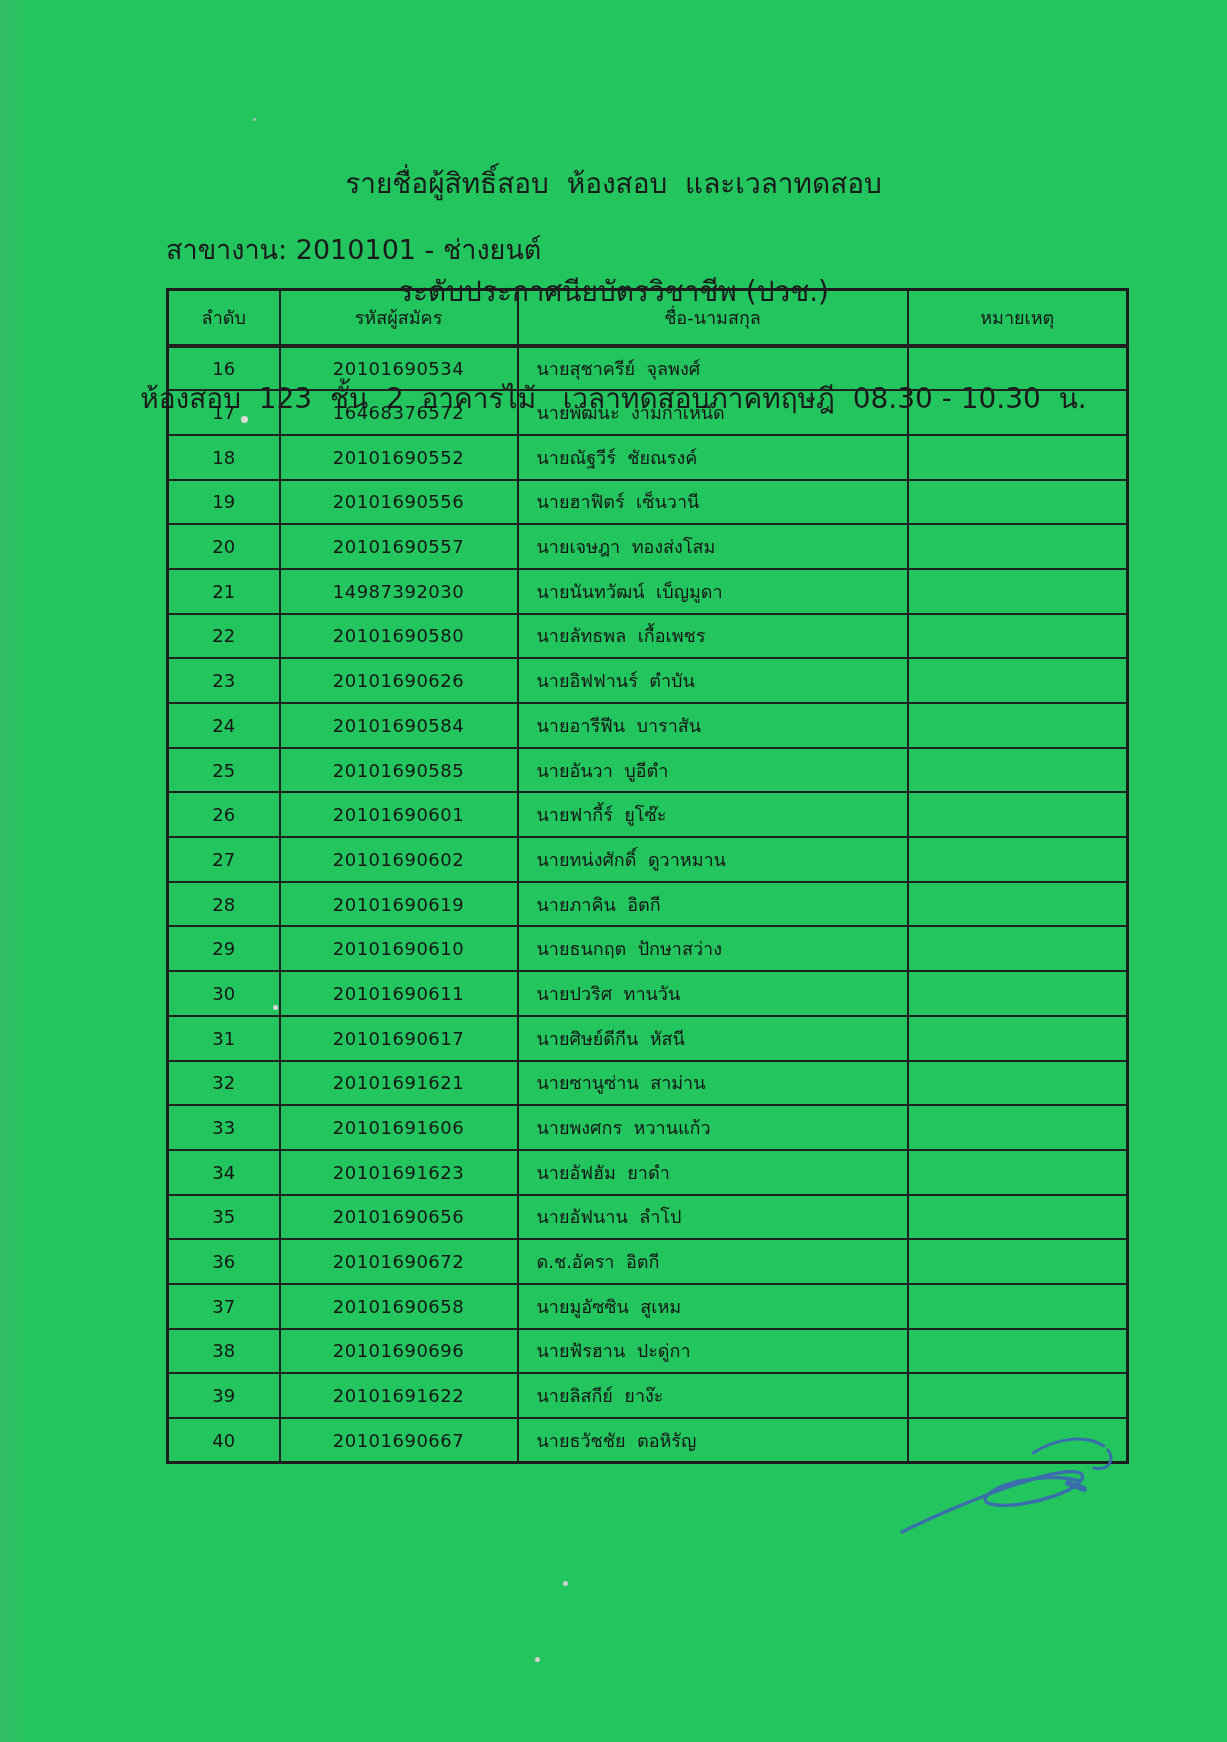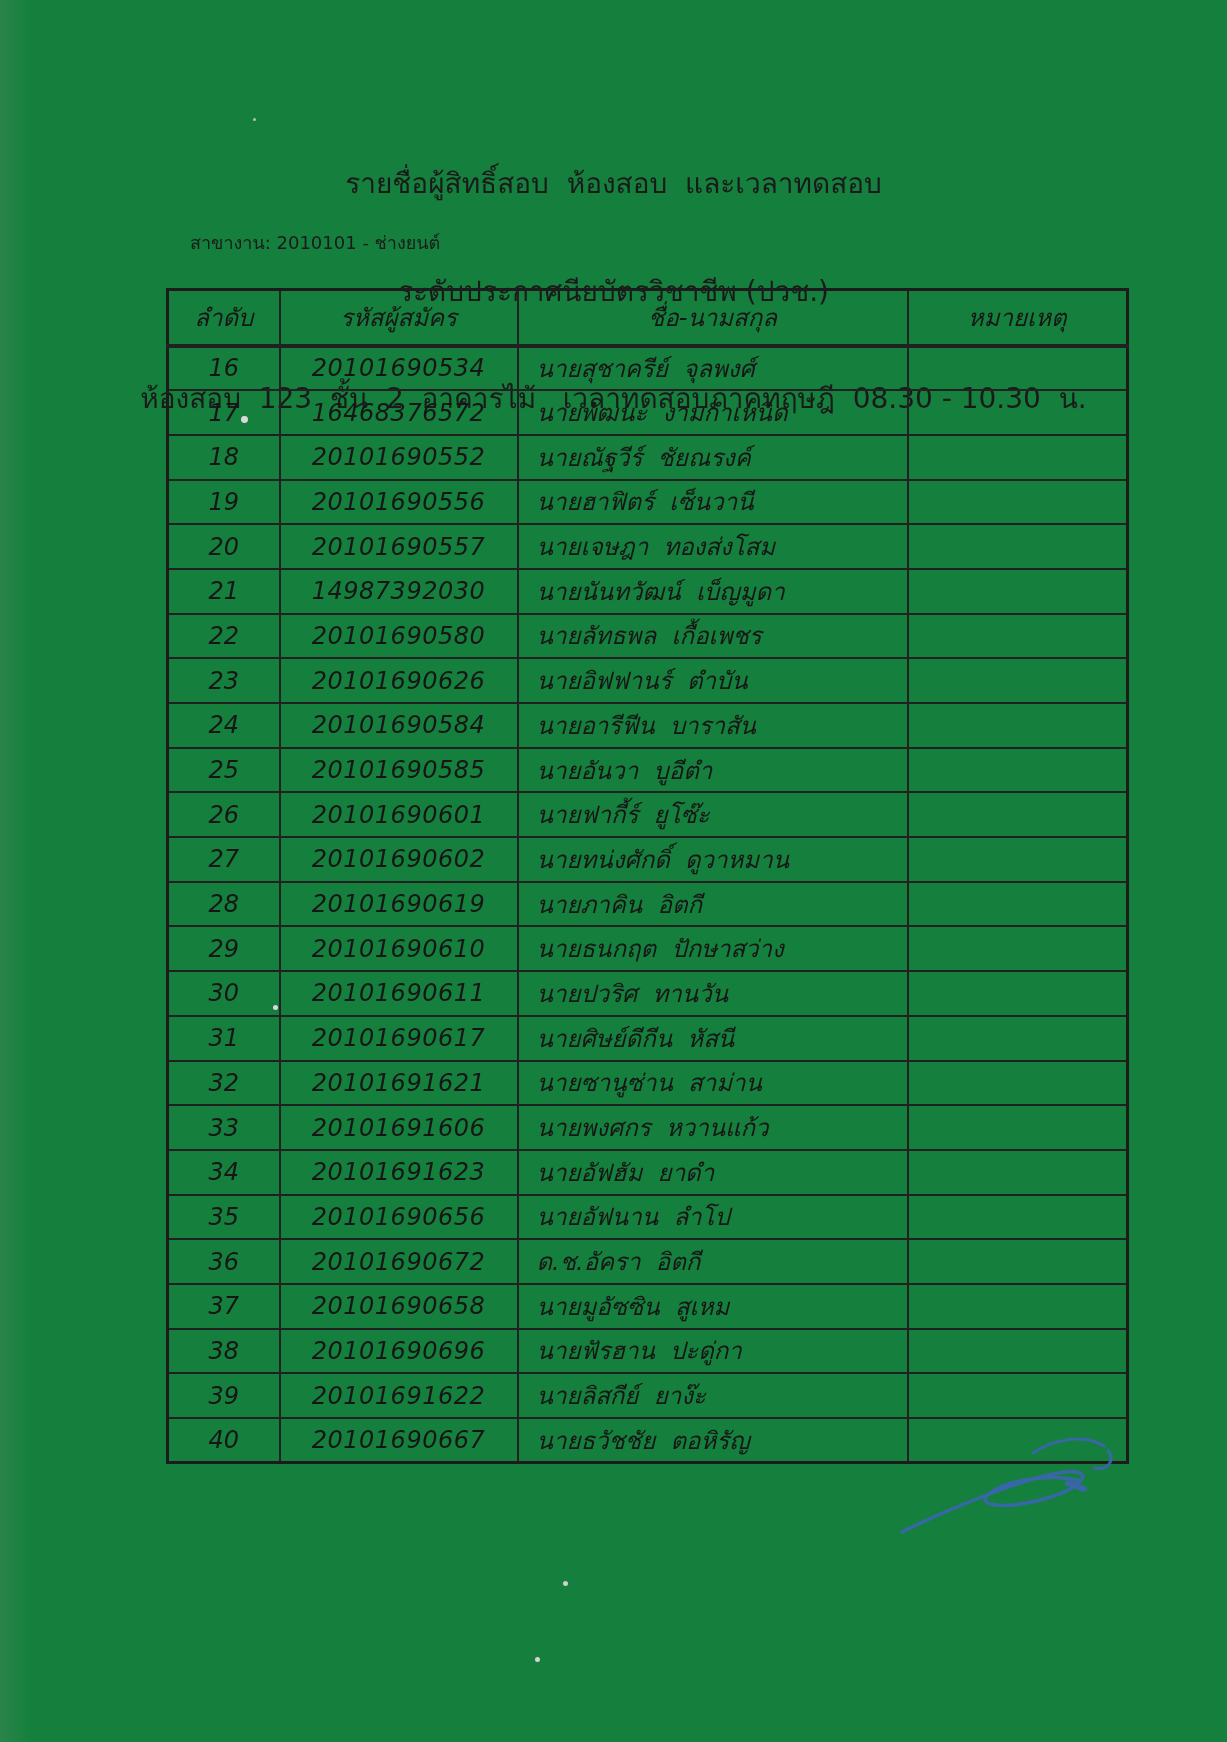--- a/index.html
+++ b/index.html
@@ -1,21 +1,21 @@
 <!DOCTYPE html>
 <html><head>
 <meta charset="utf-8">
 <style>
   * { margin:0; padding:0; box-sizing:border-box; }
   html,body { background:#e9e9e9; }
   .page {
     position:relative;
     width:1227px; height:1742px;
     margin:0 auto;
-    background:#15803d;
+    background:#22c55e;
     font-family:"DejaVu Sans","Liberation Sans",sans-serif;
     color:#1a1a1a;
     overflow:hidden;
   }
   
   .page::before {
     content:"";
     position:absolute; left:0; top:0; bottom:0; width:30px;
     background:linear-gradient(90deg, rgba(150,150,150,.16), rgba(150,150,150,0));
     pointer-events:none;
@@ -36,34 +36,32 @@
     position:absolute; top:104px; left:0; right:0;
     text-align:center;
     font-size:28px; line-height:1.15;
     white-space:pre-wrap;
     font-weight:500;
   }
   .titles .t { height:43px; }
 
   .branch {
     position:absolute; left:166px; top:228px;
-    font-size:18px; font-weight:500;
+    font-size:27px; font-weight:500;
     white-space:pre-wrap;
-    margin-left:24px;
   }
 
   table.tbl {
     position:absolute; left:166px; top:288px;
     width:960px;
     border-collapse:collapse;
     table-layout:fixed;
-    font-size:24px;
+    font-size:18px;
     color:#161616;
     background:transparent;
-    font-style:italic;
   }
   .tbl th, .tbl td {
     border:2.5px solid #212121;
     vertical-align:middle;
     text-align:center;
     overflow:hidden;
     white-space:pre-wrap;
     font-weight:500;
   }
   .tbl { border:3px solid #1c1c1c; }

